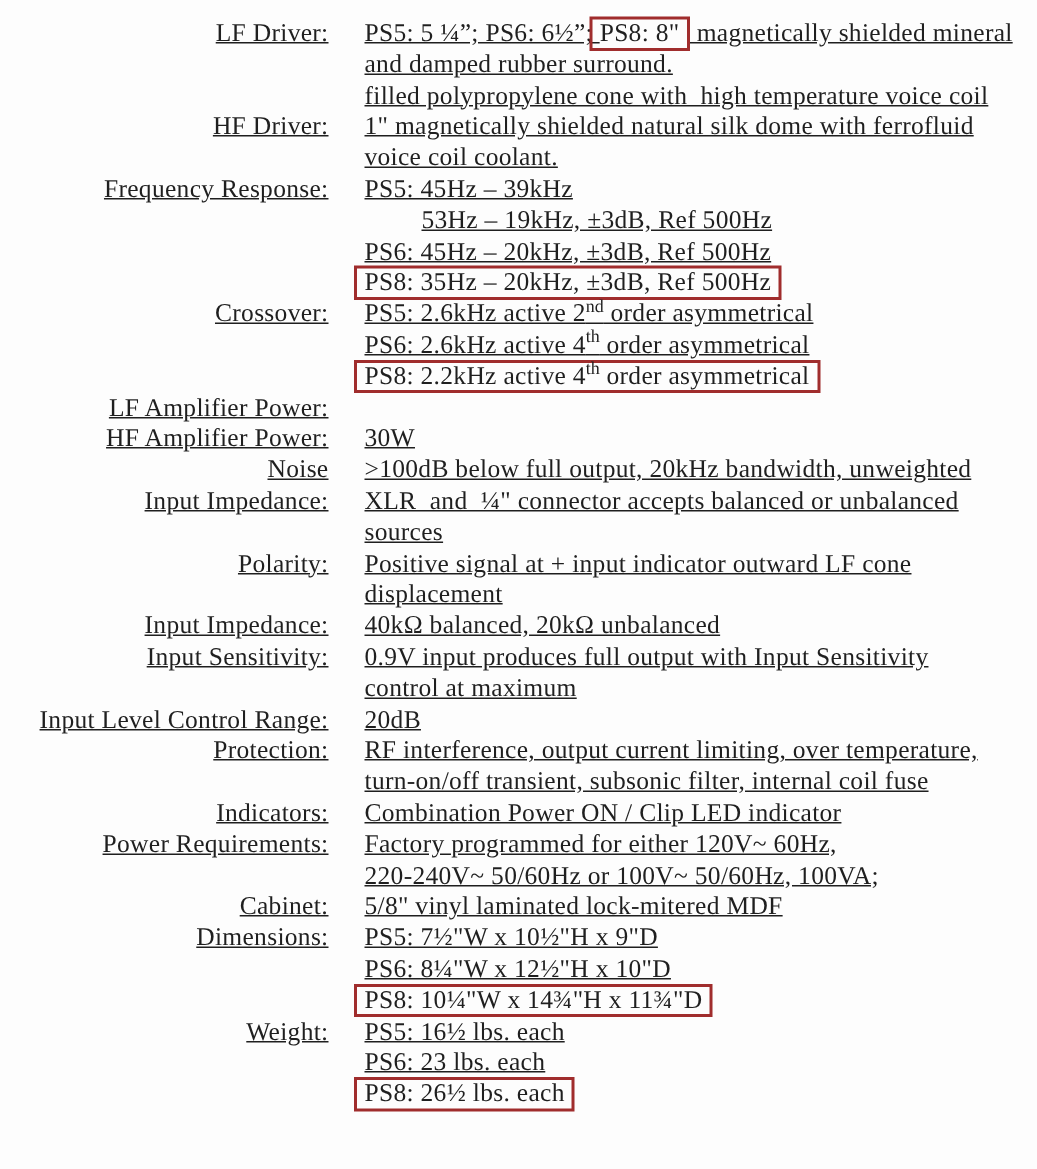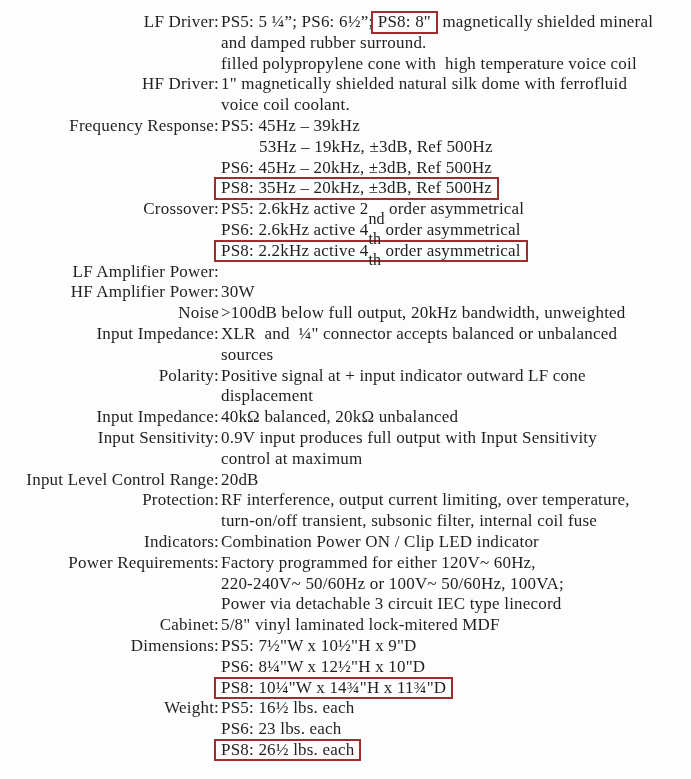--- a/index.html
+++ b/index.html
@@ -15,51 +15,52 @@
     height: 779px;
     background: var(--bg);
     overflow: hidden;
   }
   .sheet {
     padding-top: 12px;
     font-family: "Liberation Serif", serif;
     font-size: 17px;
     letter-spacing: 0.2px;
     color: var(--text);
+    text-decoration: underline;
   }
   .row { display: flex; align-items: flex-start; }
   .label {
     flex: 0 0 219px;
     text-align: right;
     white-space: pre;
     line-height: 20.8px;
   }
   .value {
     flex: 1;
-    margin-left: 2px;
+    margin-left: 24px;
     min-width: 0;
   }
   .line {
     line-height: 20.8px;
     white-space: pre;
   }
   .line.indent { padding-left: 38px; }
   .box {
     display: inline-block;
     border: 2px solid var(--accent);
     line-height: 17.5px;
     padding: 0 5px 1px 5px;
     margin: -2px 0 -2px -7px;
     white-space: pre;
   }
   sup.sup {
-    font-size: 16px;
+    font-size: 12px;
     letter-spacing: 0;
     position: relative;
-    top: 16px;
+    top: 0;
     vertical-align: super;
     line-height: 0;
   }
 </style>
 </head>
 <body>
 
 <div class="sheet">
     <div class="row">
       <div class="label">LF Driver:</div>
@@ -152,21 +153,20 @@
       <div class="label">Indicators:</div>
       <div class="value">
         <div class="line"><span>Combination Power ON / Clip LED indicator</span></div>
       </div>
     </div>
     <div class="row">
       <div class="label">Power Requirements:</div>
       <div class="value">
         <div class="line"><span>Factory programmed for either 120V~ 60Hz,</span></div>
         <div class="line"><span>220-240V~ 50/60Hz or 100V~ 50/60Hz, 100VA;</span></div>
-        <div class="line"><span>Power via detachable 3 circuit IEC type linecord</span></div>
       </div>
     </div>
     <div class="row">
       <div class="label">Cabinet:</div>
       <div class="value">
         <div class="line"><span>5/8" vinyl laminated lock-mitered MDF</span></div>
       </div>
     </div>
     <div class="row">
       <div class="label">Dimensions:</div>

